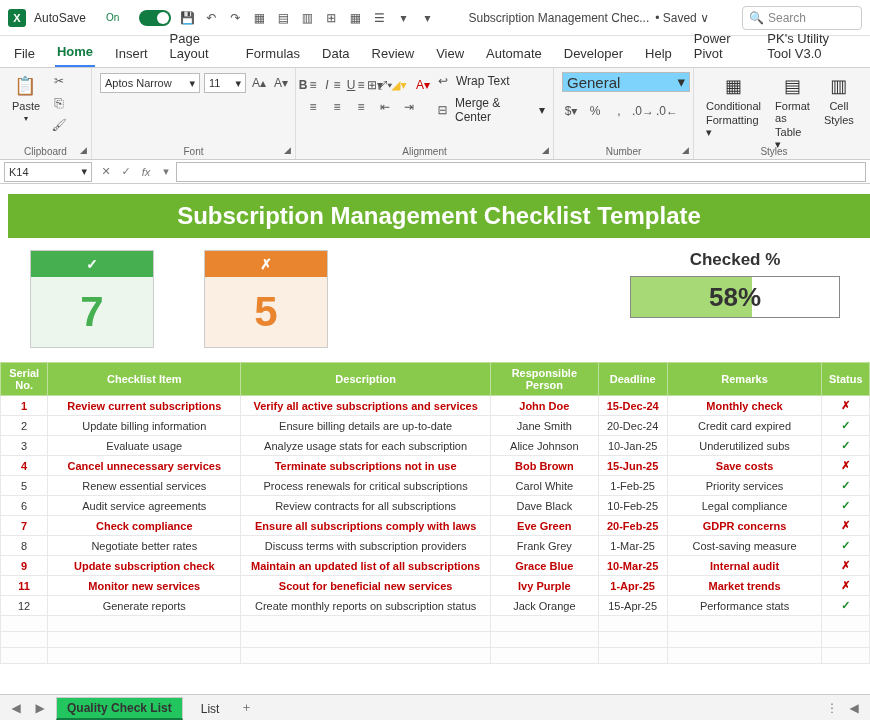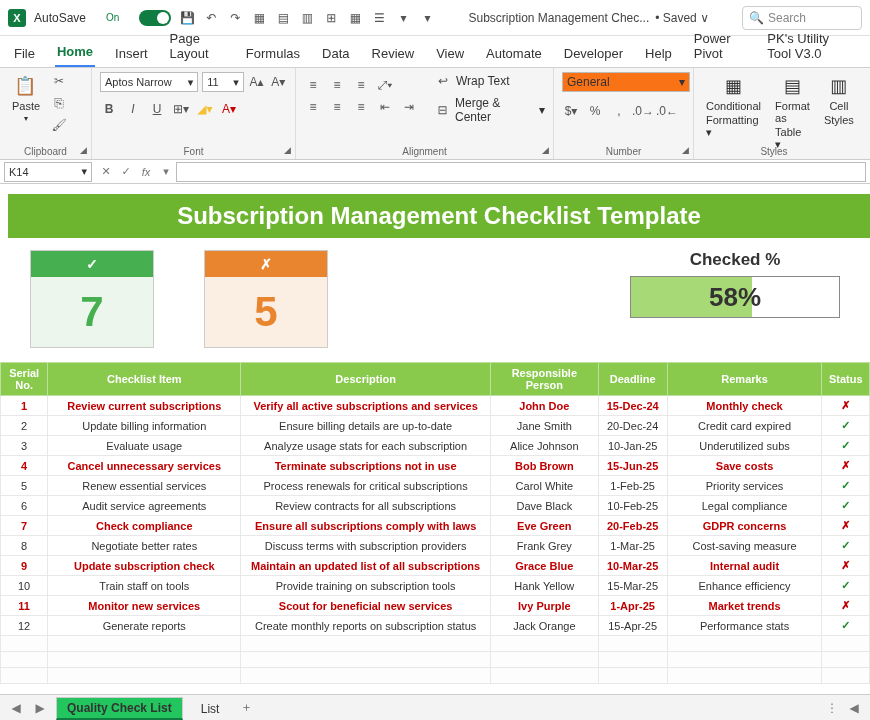--- a/index.html
+++ b/index.html
@@ -27,21 +27,21 @@
 .ribbon-group-label { position:absolute; bottom:2px; left:0; right:0; text-align:center; font-size:10px; color:#666; }
 .ribbon-group-body { flex:1; display:flex; align-items:flex-start; gap:6px; }
 .big-btn { display:flex; flex-direction:column; align-items:center; justify-content:center; font-size:11px; gap:2px; padding:2px 4px; }
 .big-btn .bicon { width:24px; height:24px; display:flex; align-items:center; justify-content:center; font-size:18px; }
 .small-icons-col { display:flex; flex-direction:column; gap:4px; }
 .small-icon { width:18px; height:18px; display:flex; align-items:center; justify-content:center; color:#555; }
 .font-sel { width:100px; height:20px; border:1px solid #bbb; background:#fff; font-size:11px; padding:0 4px; display:flex; align-items:center; justify-content:space-between; }
 .size-sel { width:42px; height:20px; border:1px solid #bbb; background:#fff; font-size:11px; padding:0 4px; display:flex; align-items:center; justify-content:space-between; }
 .font-row { display:flex; gap:4px; align-items:center; }
 .icon-row { display:flex; gap:6px; align-items:center; margin-top:4px; }
-.combo-wide { width:128px; height:20px; border:1px solid #bbb; background:#f97316; font-size:12px; padding:0 4px; display:flex; align-items:center; justify-content:space-between; }
+.combo-wide { width:128px; height:20px; border:1px solid #bbb; background:#7dd3fc; font-size:15px; padding:0 4px; display:flex; align-items:center; justify-content:space-between; }
 .dlg-launch { position:absolute; right:4px; bottom:4px; font-size:9px; color:#666; }
 
 
 .formula-row { height:24px; display:flex; align-items:center; border-bottom:1px solid #ccc; }
 .name-box { width:88px; height:20px; border:1px solid #bbb; margin:0 4px; font-size:11px; padding:0 4px; display:flex; align-items:center; justify-content:space-between; }
 .fx-btn { width:16px; height:16px; display:flex; align-items:center; justify-content:center; color:#777; margin:0 2px; font-size:11px; }
 .formula-bar { flex:1; height:20px; border:1px solid #bbb; margin-right:4px; }
 
 
 .sheet { padding:10px 0 0 0; }
@@ -141,21 +141,21 @@
         <div class="small-icon">✂</div>
         <div class="small-icon">⎘</div>
         <div class="small-icon">🖌</div>
       </div>
     </div>
     <div class="ribbon-group-label">Clipboard</div>
     <div class="dlg-launch">◢</div>
   </div>
 
   <div class="ribbon-group" style="width:204px;">
-    <div style="display:flex;flex-direction:column;gap:4px;">
+    <div style="display:flex;flex-direction:row;gap:4px;">
       <div class="font-row">
         <div class="font-sel">
             <span>Aptos Narrow</span>
             <span>▾</span>
           </div>
         <div class="size-sel">
             <span>11</span>
             <span>▾</span>
           </div>
         <div class="small-icon">A▴</div>
@@ -369,29 +369,20 @@
         </tr>
         <tr class="pending">
           <td>9</td>
           <td>Update subscription check</td>
           <td>Maintain an updated list of all subscriptions</td>
           <td>Grace Blue</td>
           <td>10-Mar-25</td>
           <td>Internal audit</td>
           <td class="status-x">✗</td>
         </tr>
-        <tr>
-          <td>10</td>
-          <td>Train staff on tools</td>
-          <td>Provide training on subscription tools</td>
-          <td>Hank Yellow</td>
-          <td>15-Mar-25</td>
-          <td>Enhance efficiency</td>
-          <td class="status-chk">✓</td>
-        </tr>
         <tr class="pending">
           <td>11</td>
           <td>Monitor new services</td>
           <td>Scout for beneficial new services</td>
           <td>Ivy Purple</td>
           <td>1-Apr-25</td>
           <td>Market trends</td>
           <td class="status-x">✗</td>
         </tr>
         <tr>

